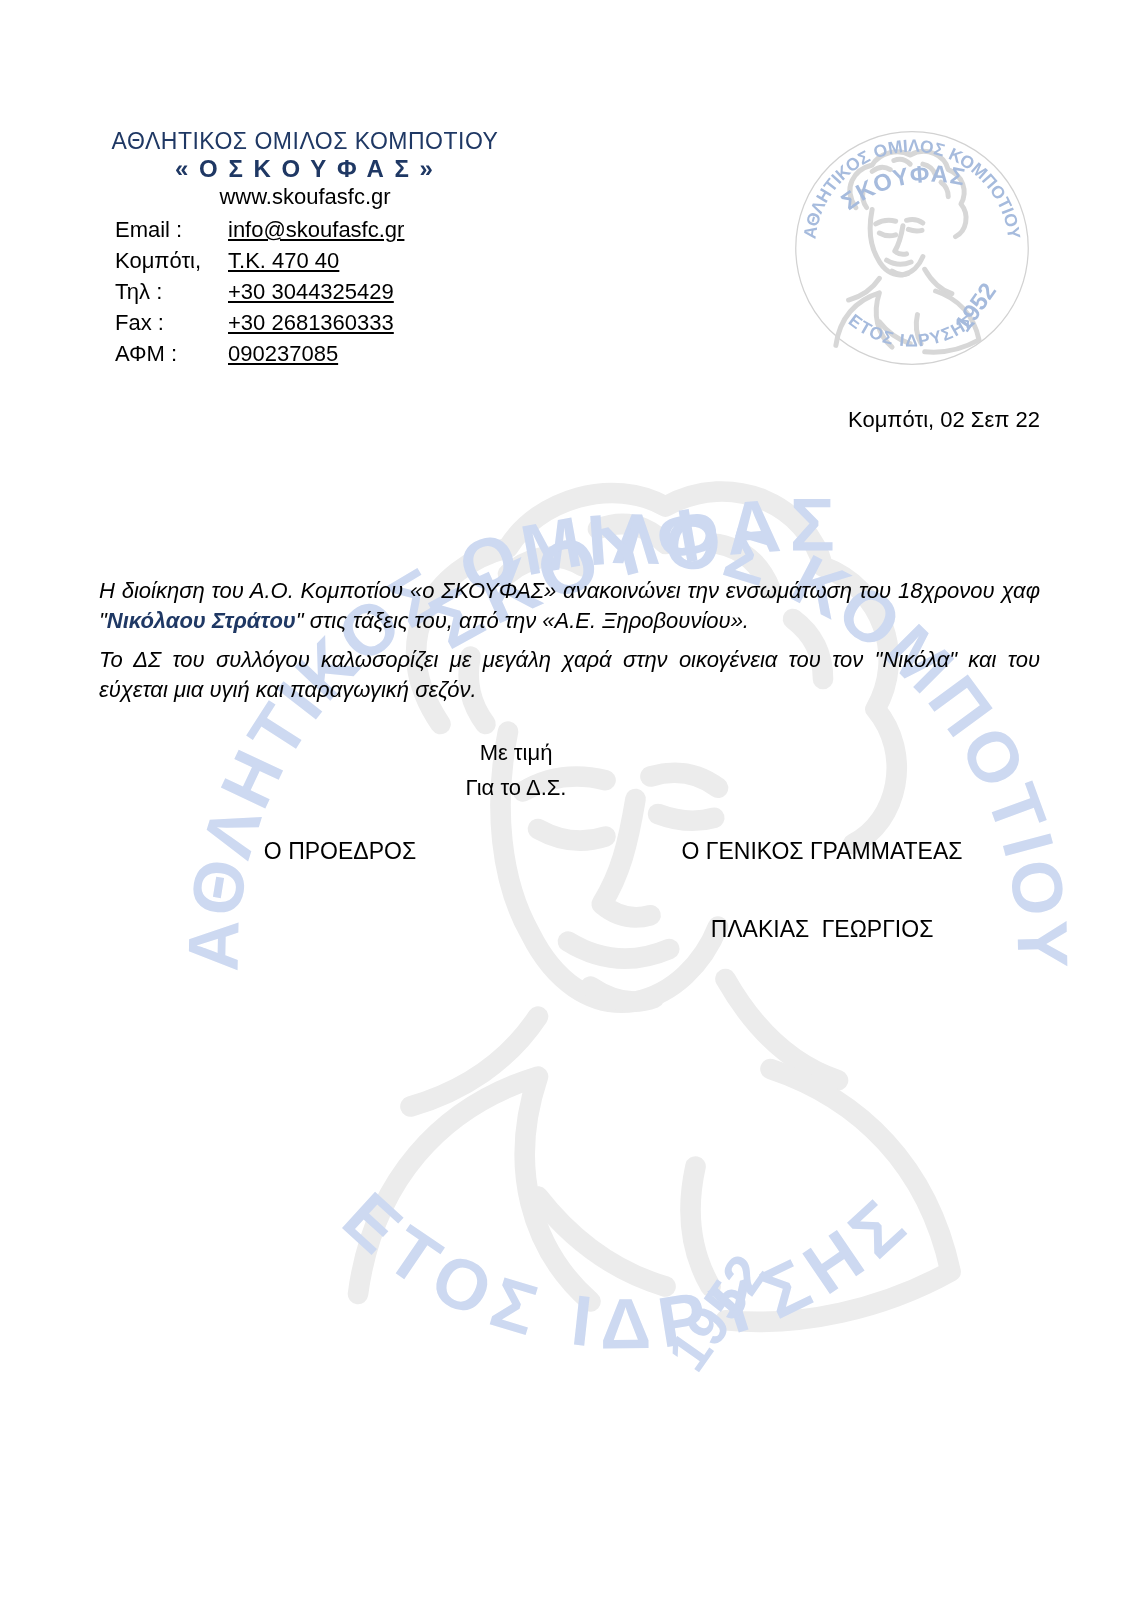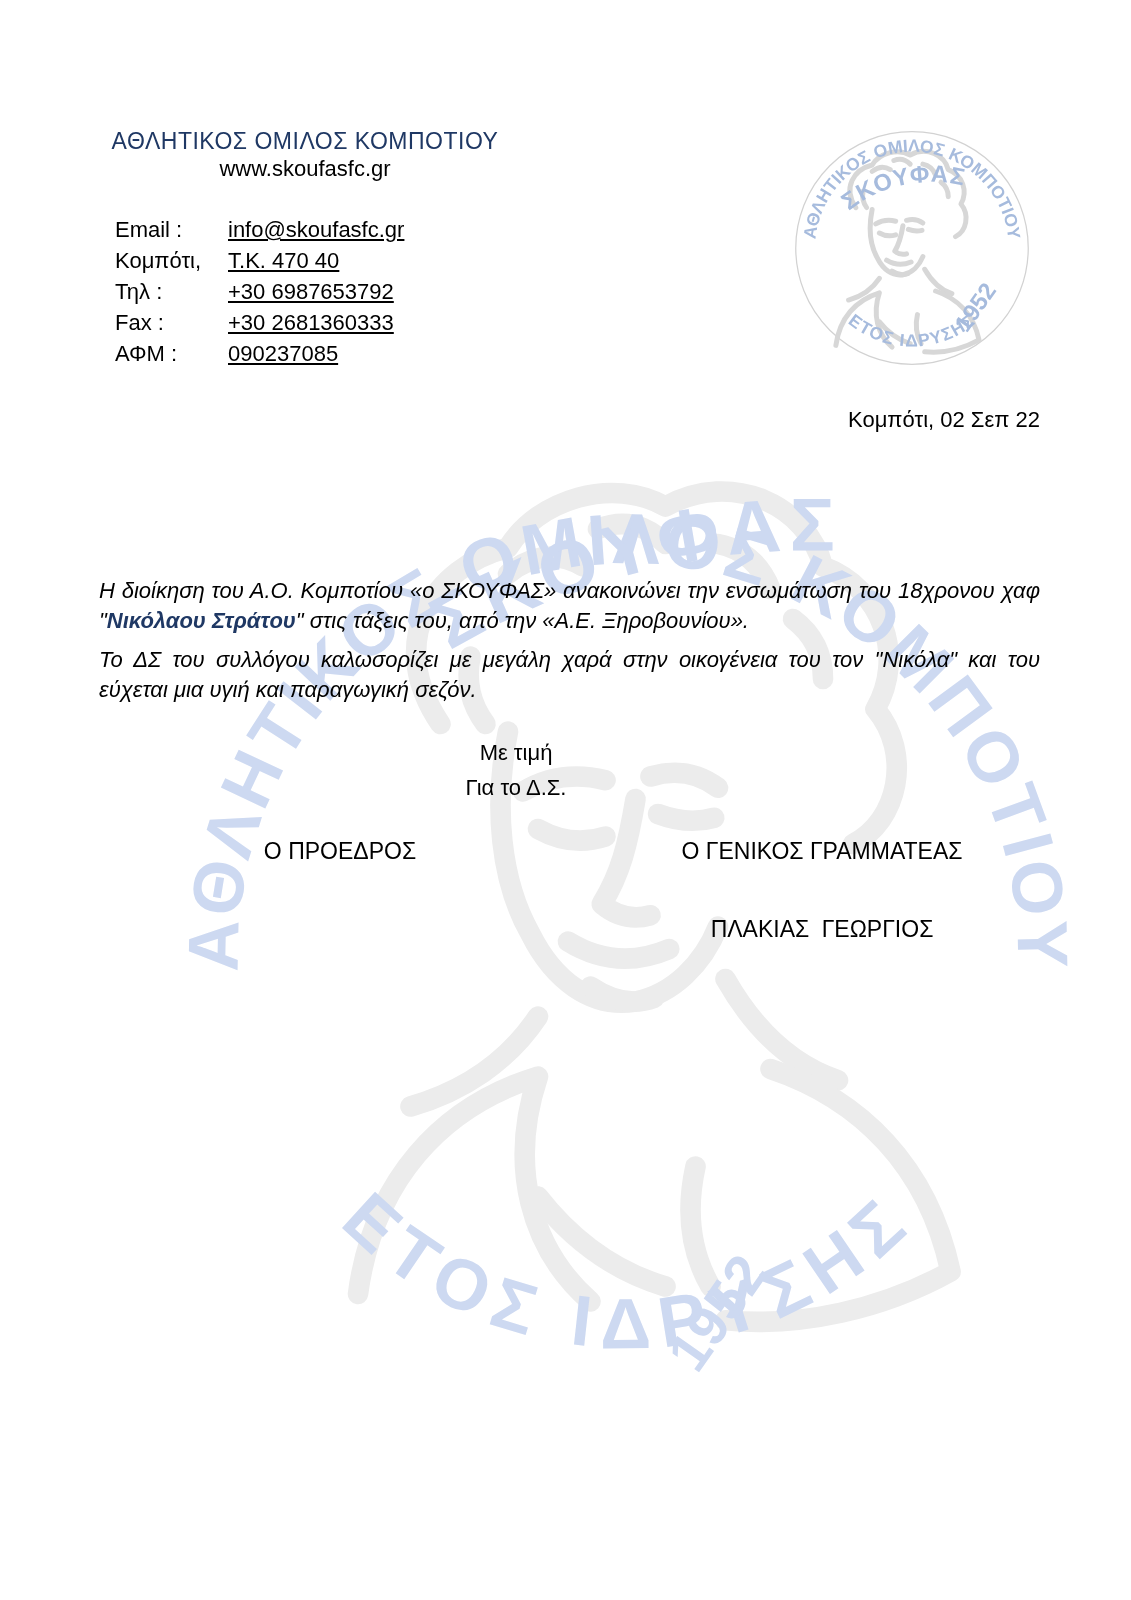--- a/index.html
+++ b/index.html
@@ -106,34 +106,35 @@
     </defs>
     <use href="#bust"></use>
     <text class="ring-top" text-anchor="middle"><textPath href="#arcTopW" startOffset="50%">ΑΘΛΗΤΙΚΟΣ ΟΜΙΛΟΣ ΚΟΜΠΟΤΙΟΥ</textPath></text>
     <text class="ring-mid" text-anchor="middle"><textPath href="#arcMidW" startOffset="50%">ΣΚΟΥΦΑΣ</textPath></text>
     <text class="ring-bot" text-anchor="middle"><textPath href="#arcBotW" startOffset="50%">ΕΤΟΣ ΙΔΡΥΣΗΣ</textPath></text>
     <text class="ring-year" text-anchor="middle" transform="translate(228,300) rotate(-55)">1952</text>
   </svg>
 
   <div class="abs org-block">
     <div class="org-line1">ΑΘΛΗΤΙΚΟΣ ΟΜΙΛΟΣ ΚΟΜΠΟΤΙΟΥ</div>
+    <div class="org-line2">« Ο Σ Κ Ο Υ Φ Α Σ »</div>
     <div class="org-line3">www.skoufasfc.gr</div>
   </div>
 
   <div class="abs contact-row" style="top:217px">
     <span class="clabel">Email :</span>
     <span class="cvalue">info@skoufasfc.gr</span>
   </div>
   <div class="abs contact-row" style="top:248px">
     <span class="clabel">Κομπότι,</span>
     <span class="cvalue">Τ.Κ. 470 40</span>
   </div>
   <div class="abs contact-row" style="top:279px">
     <span class="clabel">Τηλ :</span>
-    <span class="cvalue">+30 6987653792</span>
+    <span class="cvalue">+30 3044325429</span>
   </div>
   <div class="abs contact-row" style="top:310px">
     <span class="clabel">Fax :</span>
     <span class="cvalue">+30 2681360333</span>
   </div>
   <div class="abs contact-row" style="top:341px">
     <span class="clabel">ΑΦΜ :</span>
     <span class="cvalue">090237085</span>
   </div>
 

